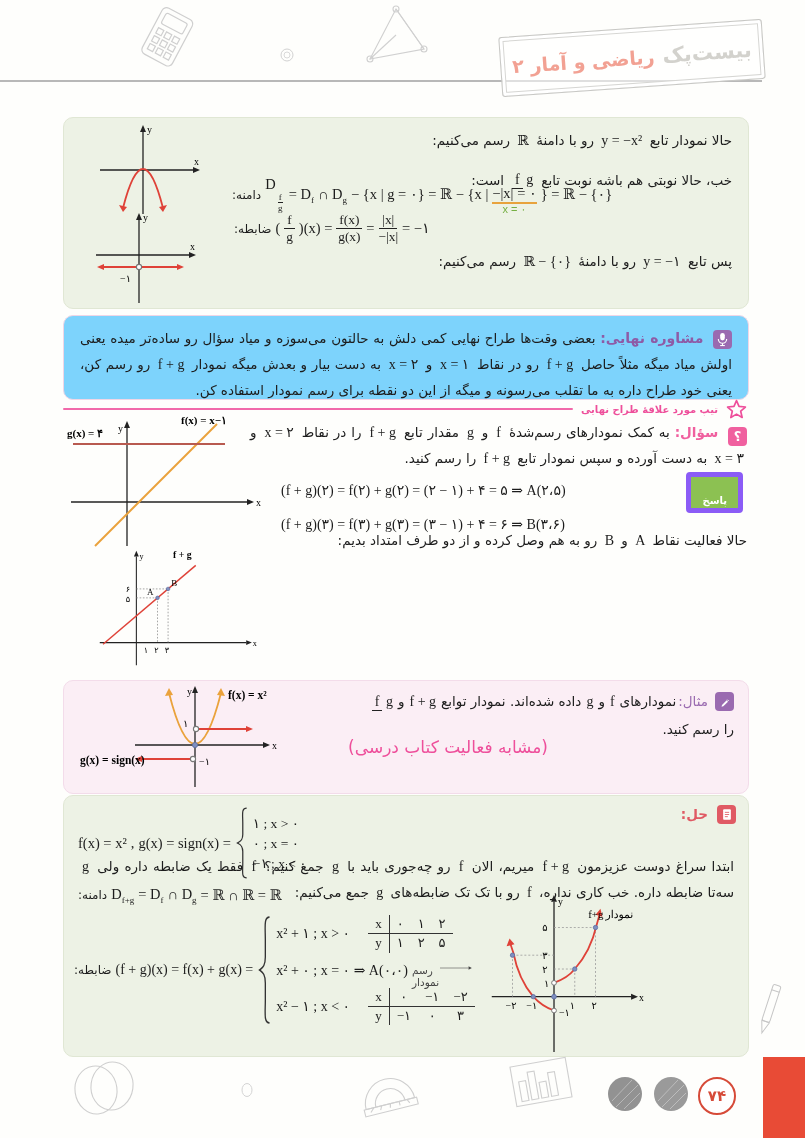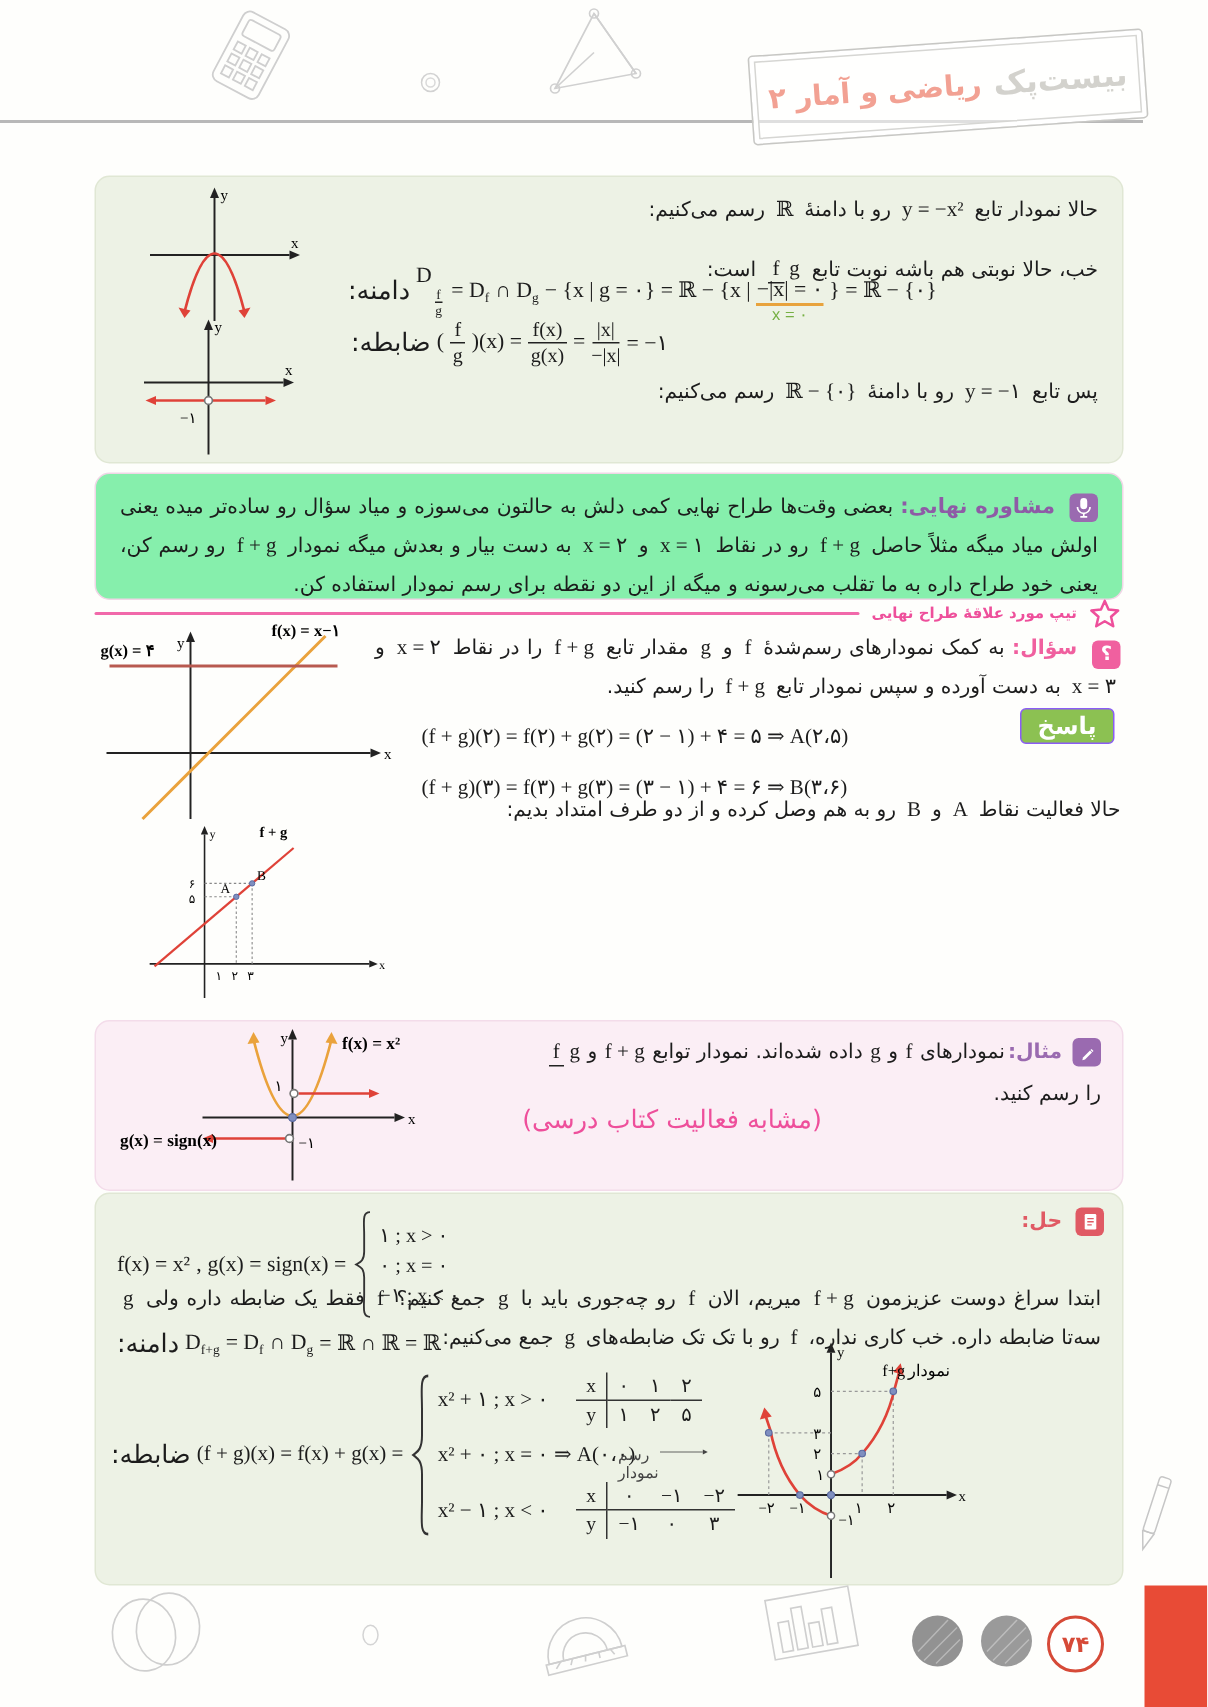--- a/index.html
+++ b/index.html
@@ -1,53 +1,53 @@
 <!DOCTYPE html>
 <html lang="fa"><head>
 <meta charset="utf-8">
 <style>
   html,body{margin:0;padding:0;background:#fff;}
   #page{position:relative;width:805px;height:1138px;background:#fefefc;overflow:hidden;
         font-family:"DejaVu Sans","Liberation Sans",sans-serif;color:#1c1c1c;}
   .abs{position:absolute;}
   
   .greenbox{background:#edf2e5;border:1px solid #e0e7d4;border-radius:10px;}
-  .pinkbox{background:#86efac;border:1px solid #f0d6e6;border-radius:10px;}
+  .pinkbox{background:#7dd3fc;border:1px solid #f0d6e6;border-radius:10px;}
   .lilacbox{background:#fbeef5;border:1px solid #f3dcea;border-radius:10px;}
   
   .fa{direction:rtl;font-size:13.5px;line-height:1.85;}
   .fa .mt{direction:ltr;display:inline-block;font-family:"Liberation Serif","DejaVu Serif",serif;
           font-size:14px;margin:0 3px;vertical-align:baseline;}
   .mathline{direction:ltr;font-family:"Liberation Serif","DejaVu Serif",serif;font-size:14.5px;
             white-space:nowrap;display:flex;align-items:center;gap:4px;}
-  .mathline .falabel{font-family:"DejaVu Sans","Liberation Sans",sans-serif;font-size:17px;direction:rtl;}
+  .mathline .falabel{font-family:"DejaVu Sans","Liberation Sans",sans-serif;font-size:12px;direction:rtl;}
   .sb{font-size:0.62em;vertical-align:-0.4em;}
   .frac{display:inline-flex;flex-direction:column;align-items:center;line-height:1.05;font-size:0.92em;vertical-align:middle;}
   .frac .num{border-bottom:1px solid #222;padding:0 3px 1px;}
   .frac .den{padding-top:1px;}
   .dsub{display:inline-flex;flex-direction:column;align-items:center;font-size:9px;line-height:1.15;
         vertical-align:-11px;margin:0 2px;}
   .dsub .n{border-bottom:0.8px solid #222;padding:0 1px;}
   .marked{position:relative;border-bottom:2px solid #e8a33d;}
   .marked .note{position:absolute;top:103%;left:50%;transform:translateX(-50%);
                 color:#76b043;font-size:11px;white-space:nowrap;font-family:Liberation Sans, sans-serif;}
   
   .advice-head{color:#8e5ba6;font-weight:bold;font-size:14px;}
   .iconbox{display:inline-flex;align-items:center;justify-content:center;width:19px;height:19px;
            border-radius:4px;vertical-align:-4px;margin-left:5px;}
   .purple{background:#9a6ab0;} .pinkish{background:#f0609f;} .reddish{background:#e05a64;}
   .qmark{color:#fff;font-weight:bold;font-size:13px;line-height:1;}
   .sec-row{display:flex;flex-direction:row-reverse;align-items:center;gap:8px;direction:ltr;}
   .sec-title{color:#ee4f9b;font-weight:bold;font-size:10px;white-space:nowrap;direction:rtl;}
   .sec-line{flex:1;height:2px;background:#ee4f9b;border-radius:2px;opacity:.85;}
   .qlabel{color:#f0609f;font-weight:bold;}
-  .exlabel{color:#9a6ab0;font-weight:bold;}
+  .exlabel{color:#9a6ab0;font-weight:normal;}
   .sollabel{color:#e05a64;font-weight:bold;text-align:center;}
-  .badge{display:inline-block;background:#8cc152;border:1px solid #8b5cf6;color:#fff;
-         font-size:16px;font-weight:bold;border-radius:4px;padding:1px 11px 2px;}
+  .badge{display:inline-block;background:#8cc152;border:5px solid #8b5cf6;color:#fff;
+         font-size:10px;font-weight:bold;border-radius:4px;padding:18px 11px 2px;}
   .pinknote{color:#ee4f9b;font-size:17px;}
   
   .pwrow{display:flex;align-items:center;gap:6px;}
   .pwcol{display:flex;flex-direction:column;justify-content:center;gap:9px;}
   .ntable{display:inline-grid;grid-template-columns:repeat(4,auto);font-family:"Liberation Serif",serif;
           font-size:13px;line-height:1.25;margin-left:12px;}
   .ntable span{padding:1px 7px;text-align:center;}
   .nt-h{border-right:1.2px solid #333;}
   .nt-top{border-bottom:1.2px solid #333;}
   .rasm{display:flex;flex-direction:row;align-items:flex-start;width:60px;}

